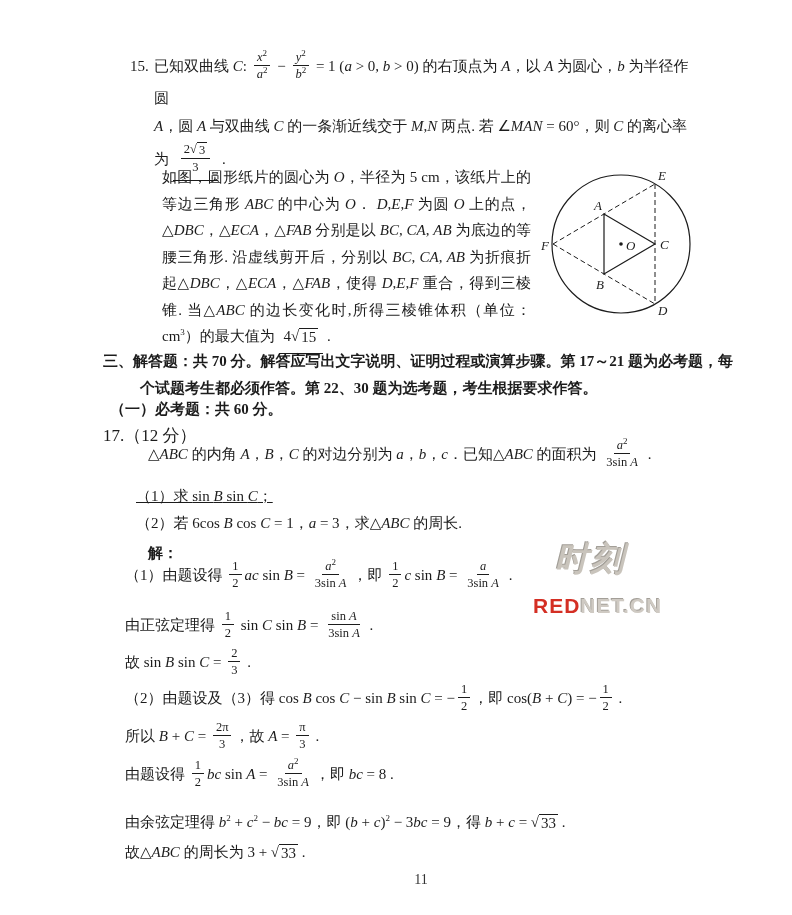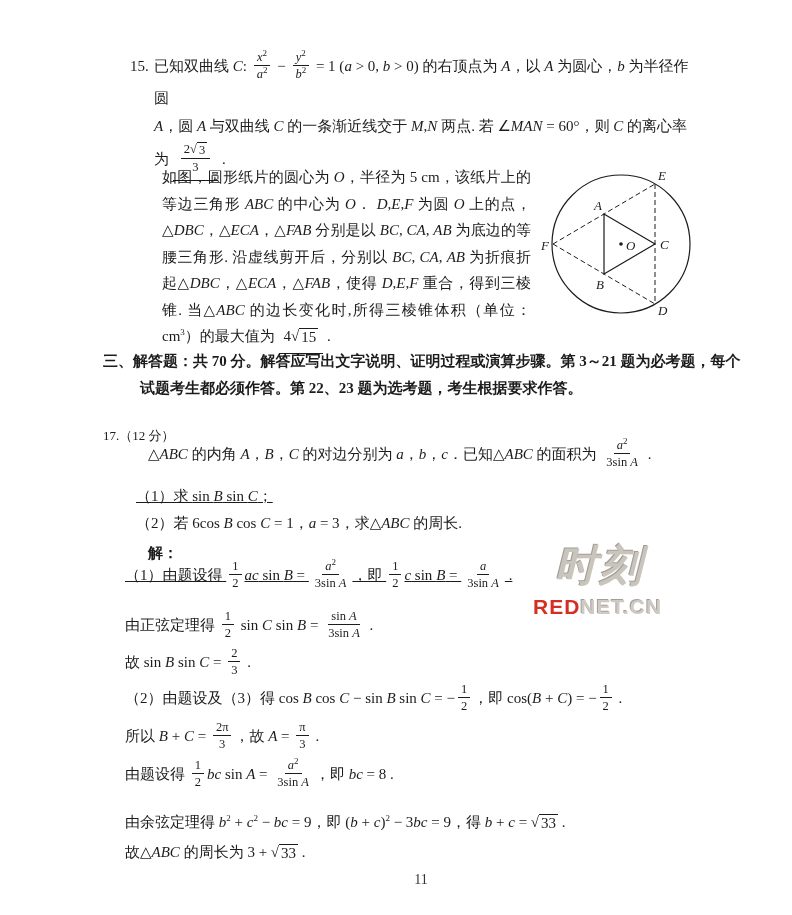--- a/index.html
+++ b/index.html
@@ -35,26 +35,26 @@
   .sqrt .rad{line-height:1.15;}
   .sqrt .rdc{border-top:1px solid #1c1c1c;line-height:1.15;padding:0 2px;}
   .ans{display:inline-block;border-bottom:1px solid #1c1c1c;padding:0 5px 3px;}
   
   .figwrap{float:right;width:155px;height:152px;margin:2px 0 4px 10px;}
   .figwrap svg{display:block;}
   .figlabel{font-family:"Liberation Serif",serif;font-style:italic;font-size:13px;fill:#1c1c1c;}
   
   .wm{line-height:1;}
   .wm-brand{
-    font-family:Liberation Serif, serif;font-weight:bold;font-style:italic;
-    font-size:42px;letter-spacing:3px;color:#c9c4bc;
+    font-family:Liberation Mono, monospace;font-weight:bold;font-style:italic;
+    font-size:33px;letter-spacing:3px;color:#c9c4bc;
     text-shadow:-1px -1px 0 #a39f98,1px 1px 1px #ffffff;
     margin-left:22px;
   }
-  .wm-line2{font-family:"Liberation Sans","DejaVu Sans",sans-serif;font-weight:bold;font-size:21px;margin-top:9px;letter-spacing:1px;}
+  .wm-line2{font-family:"Liberation Sans","DejaVu Sans",sans-serif;font-weight:bold;font-size:21px;margin-top:17px;letter-spacing:1px;}
   .wm-red{}
   .wm-tail{color:#cfcac3;text-shadow:-1px -1px 0 #a39f98,1px 1px 1px #ffffff;}
   .pagenum{width:100%;text-align:center;font-size:14px;color:#333;padding-left:25px;}
 </style>
 </head>
 <body>
 
 <div class="page">
 
   <div class="q abs" style="left:130px;top:52px;width:566px;">
@@ -99,32 +99,33 @@
           <text class="figlabel" x="0" y="84">F</text>
         </svg>
       </div>
       <div class="mline para" style="line-height:26.5px;"><span class="ct">如图，圆形纸片的圆心为 </span><span class="mi">O</span><span class="ct">，半径为 </span><span class="mr">5 cm</span><span class="ct">，该纸片上的等边三角形 </span><span class="mi">ABC</span><span class="ct"> 的中心为 </span><span class="mi">O</span><span class="ct">． </span><span class="mi">D</span><span class="mr">,</span><span class="mi">E</span><span class="mr">,</span><span class="mi">F</span><span class="ct"> 为圆 </span><span class="mi">O</span><span class="ct"> 上的点，</span><span class="mr">△</span><span class="mi">DBC</span><span class="ct">，</span><span class="mr">△</span><span class="mi">ECA</span><span class="ct">，</span><span class="mr">△</span><span class="mi">FAB</span><span class="ct"> 分别是以 </span><span class="mi">BC</span><span class="mr">, </span><span class="mi">CA</span><span class="mr">, </span><span class="mi">AB</span><span class="ct"> 为底边的等腰三角形. 沿虚线剪开后，分别以 </span><span class="mi">BC</span><span class="mr">, </span><span class="mi">CA</span><span class="mr">, </span><span class="mi">AB</span><span class="ct"> 为折痕折起</span><span class="mr">△</span><span class="mi">DBC</span><span class="ct">，</span><span class="mr">△</span><span class="mi">ECA</span><span class="ct">，</span><span class="mr">△</span><span class="mi">FAB</span><span class="ct">，使得 </span><span class="mi">D</span><span class="mr">,</span><span class="mi">E</span><span class="mr">,</span><span class="mi">F</span><span class="ct"> 重合，得到三棱锥. 当</span><span class="mr">△</span><span class="mi">ABC</span><span class="ct"> 的边长变化时,所得三棱锥体积（单位：</span><span class="mr">cm</span><sup class="ms">3</sup><span class="ct">）的最大值为 </span><span class="ans"><span class="mr">4</span><span class="sqrt">
               <span class="rad">√</span>
               <span class="rdc"><span class="mr">15</span></span>
             </span></span><span class="mr"> .</span></div>
     </div>
   </div>
 
-  <div class="abs hang bold" style="left:103px;top:348px;width:606px;">三、解答题：共 70 分。解答应写出文字说明、证明过程或演算步骤。第 3～21 题为必考题，每个试题考生都必须作答。第 22、23 题为选考题，考生根据要求作答。</div>
+  <div class="abs hang bold" style="left:103px;top:348px;width:606px;">三、解答题：共 70 分。解答应写出文字说明、证明过程或演算步骤。第 17～21 题为必考题，每个试题考生都必须作答。第 22、30 题为选考题，考生根据要求作答。</div>
+  <div class="abs bold" style="left:110px;top:396px;font-size:15px;line-height:27px;">（一）必考题：共 60 分。</div>
 
-  <div class="abs" style="left:103px;top:422px;font-size:13px;line-height:27px;">17.（12 分）</div>
+  <div class="abs" style="left:103px;top:422px;font-size:17px;line-height:27px;">17.（12 分）</div>
   <div class="abs mline" style="left:148px;top:440px;width:552px;"><span class="mr">△</span><span class="mi">ABC</span><span class="ct"> 的内角 </span><span class="mi">A</span><span class="ct">，</span><span class="mi">B</span><span class="ct">，</span><span class="mi">C</span><span class="ct"> 的对边分别为 </span><span class="mi">a</span><span class="ct">，</span><span class="mi">b</span><span class="ct">，</span><span class="mi">c</span><span class="ct">．已知</span><span class="mr">△</span><span class="mi">ABC</span><span class="ct"> 的面积为 </span><span class="frac">
         <span class="num"><span class="mi">a</span><sup class="ms">2</sup></span>
         <span class="den"><span class="mr">3sin </span><span class="mi">A</span></span>
       </span><span class="mr"> .</span></div>
   <div class="abs mline" style="left:136px;top:482px;text-decoration:underline;"><span class="ct">（1）求 </span><span class="mr">sin </span><span class="mi">B</span><span class="mr"> sin </span><span class="mi">C</span><span class="ct">；</span></div>
   <div class="abs mline" style="left:136px;top:509px;"><span class="ct">（2）若 </span><span class="mr">6cos </span><span class="mi">B</span><span class="mr"> cos </span><span class="mi">C</span><span class="mr"> = 1</span><span class="ct">，</span><span class="mi">a</span><span class="mr"> = 3</span><span class="ct">，求</span><span class="mr">△</span><span class="mi">ABC</span><span class="ct"> 的周长.</span></div>
   <div class="abs bold" style="left:148px;top:540px;font-size:15px;line-height:27px;">解：</div>
 
-  <div class="abs mline" style="left:125px;top:561px;width:562px;text-decoration:underline;"><span class="ct">（1）由题设得 </span><span class="frac">
+  <div class="abs mline" style="left:125px;top:561px;width:562px;"><span class="ct">（1）由题设得 </span><span class="frac">
         <span class="num"><span class="mr">1</span></span>
         <span class="den"><span class="mr">2</span></span>
       </span><span class="mi">ac</span><span class="mr"> sin </span><span class="mi">B</span><span class="mr"> = </span><span class="frac">
         <span class="num"><span class="mi">a</span><sup class="ms">2</sup></span>
         <span class="den"><span class="mr">3sin </span><span class="mi">A</span></span>
       </span><span class="ct">，即 </span><span class="frac">
         <span class="num"><span class="mr">1</span></span>
         <span class="den"><span class="mr">2</span></span>
       </span><span class="mi">c</span><span class="mr"> sin </span><span class="mi">B</span><span class="mr"> = </span><span class="frac">
         <span class="num"><span class="mi">a</span></span>

